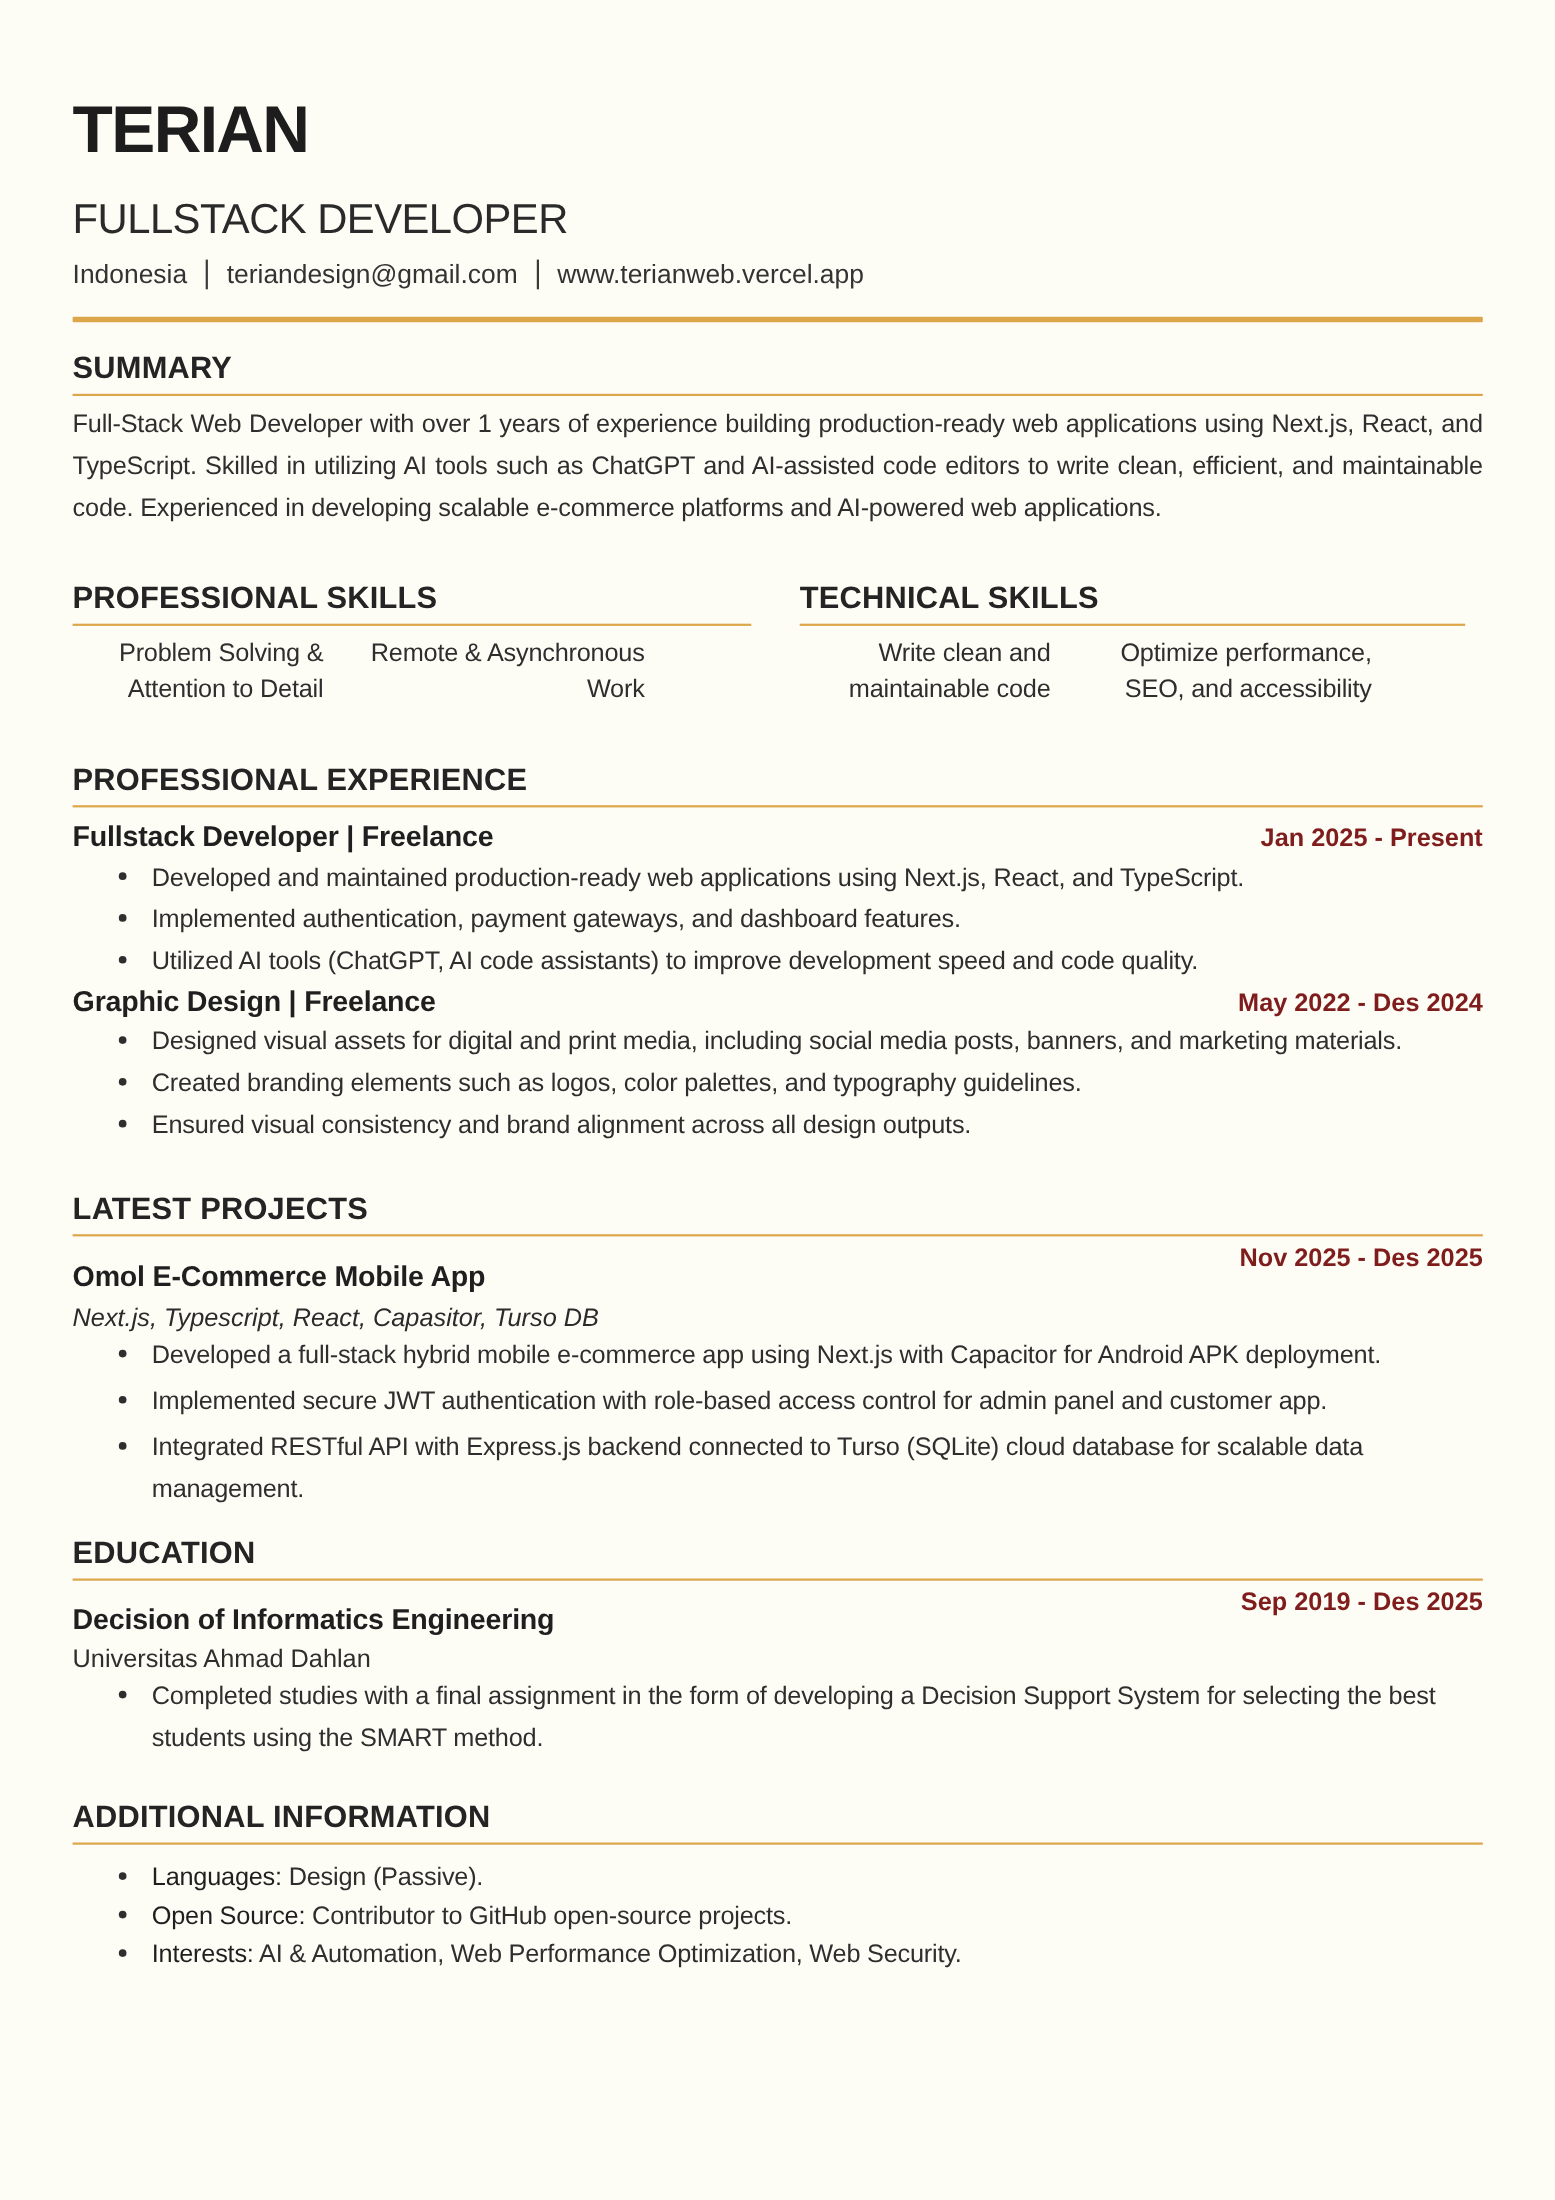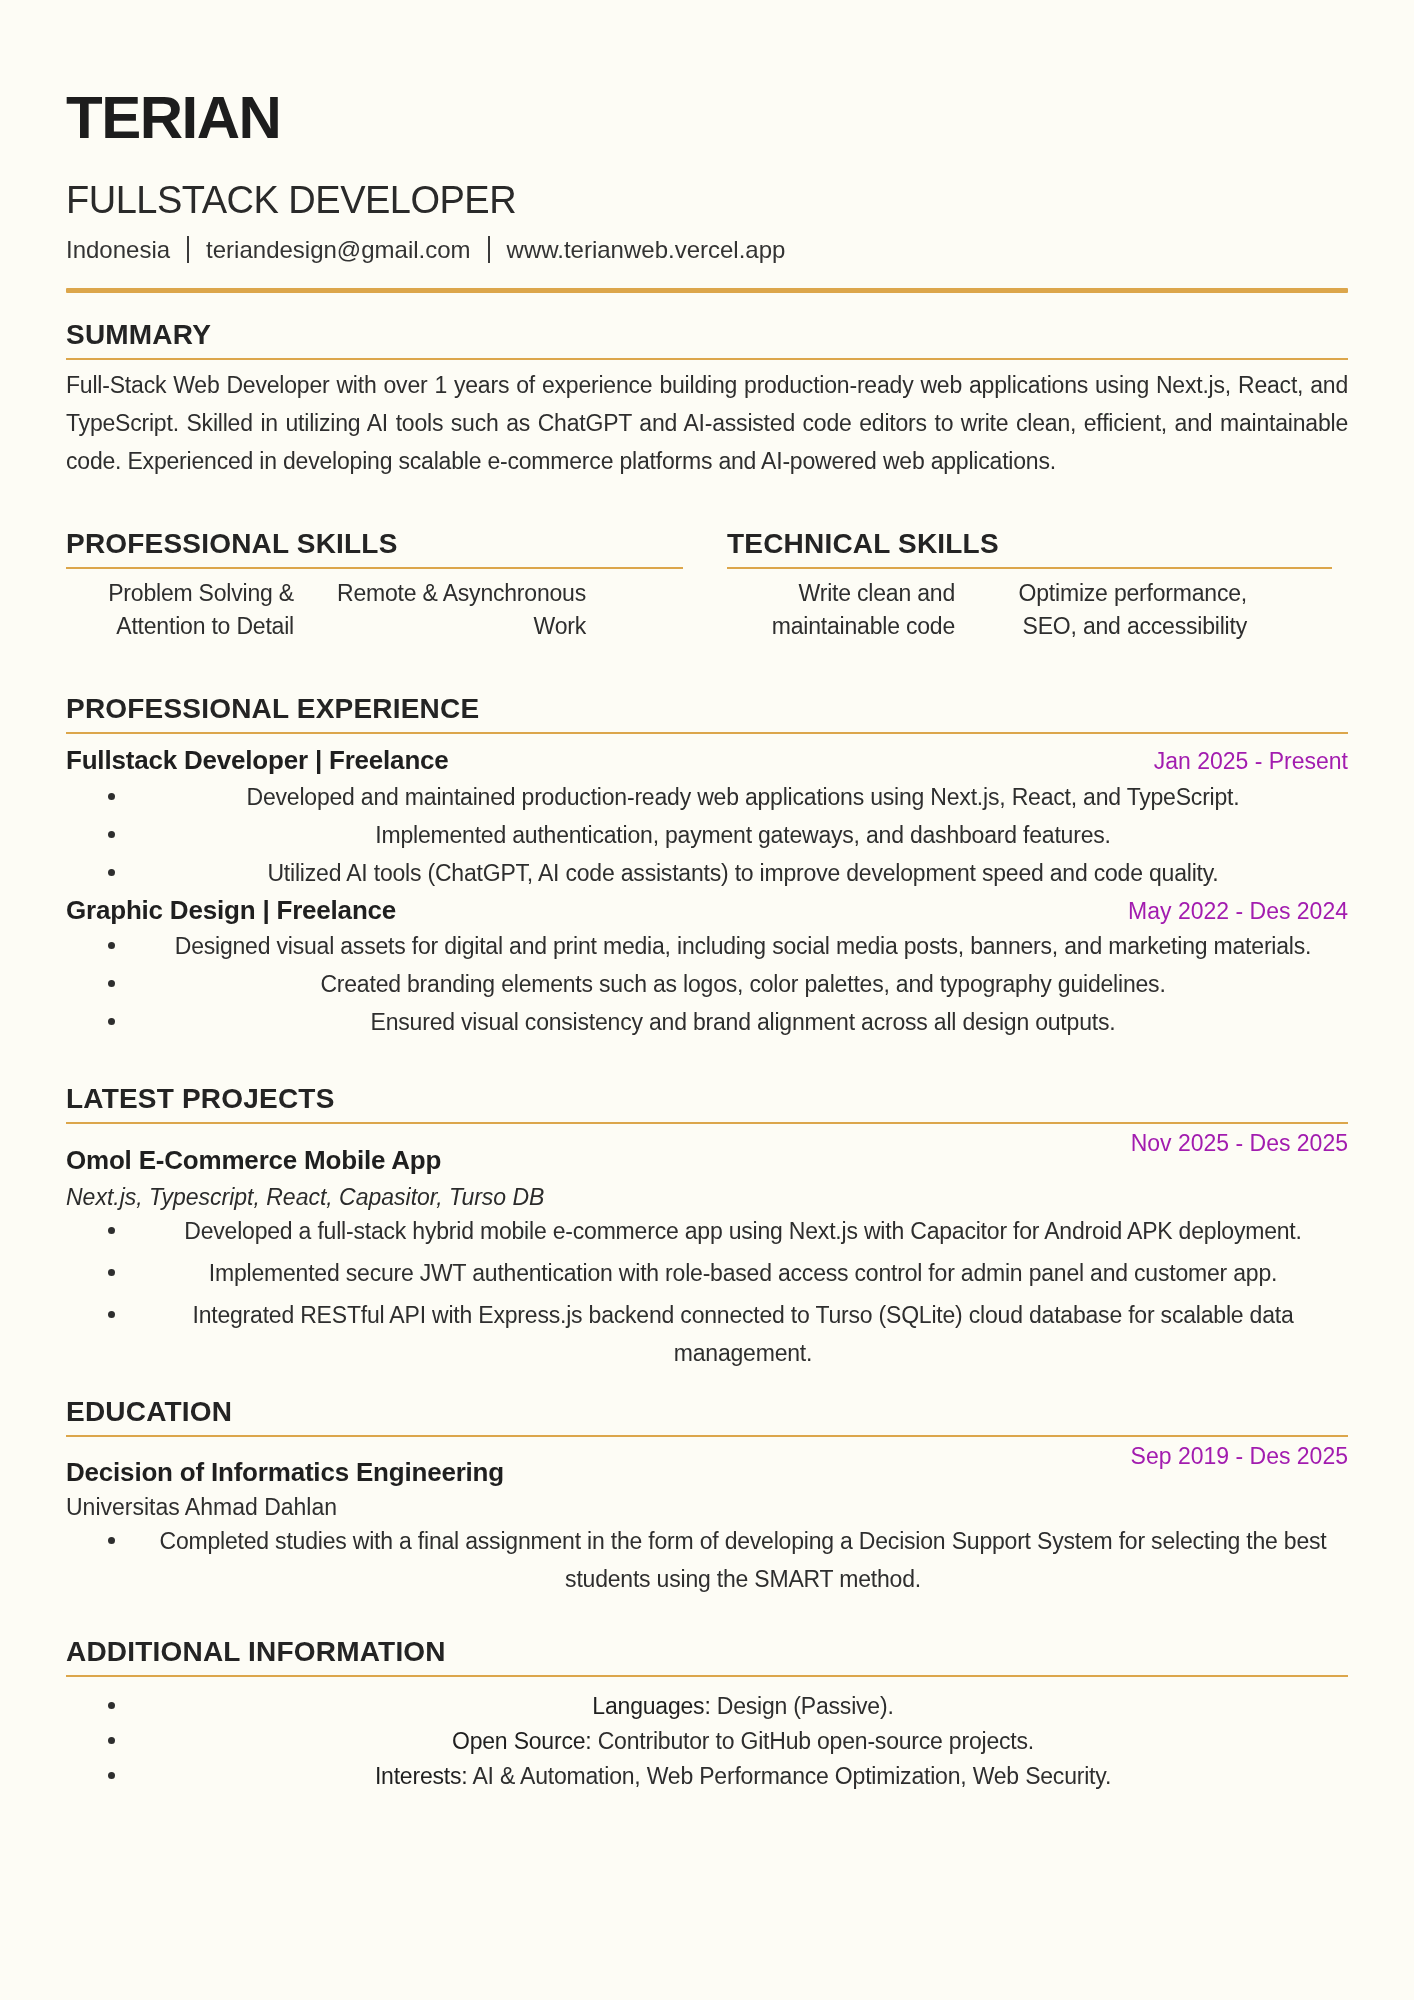--- a/index.html
+++ b/index.html
@@ -58,26 +58,26 @@
     margin-top:8px;
     display:grid;grid-template-columns:228px 252px;
     justify-content:start;column-gap:40px;
     font-size:23px;line-height:33px;letter-spacing:-0.2px;text-align:right;
   }
   
   .sec-exp{margin-top:52px;}
   .job-head{display:flex;justify-content:space-between;align-items:baseline;margin-top:10px;}
   .job-head.second{margin-top:2px;}
   .entry-title{font-size:26px;font-weight:700;line-height:1.3;color:#1F1F1F;letter-spacing:-0.2px;}
-  .entry-date{font-size:23px;font-weight:400;line-height:1.2;color:#a21caf;white-space:nowrap;}
+  .entry-date{font-size:23px;font-weight:700;line-height:1.2;color:#7f1d1d;white-space:nowrap;}
   ul.bullets{
     list-style:none;margin:0;padding:0;
     font-size:23px;line-height:38px;letter-spacing:-0.2px;
   }
-  ul.bullets li{position:relative;padding-left:72px;text-align:center;}
+  ul.bullets li{position:relative;padding-left:72px;}
   ul.bullets li::before{
     content:"";position:absolute;left:42px;top:15px;
     width:7px;height:7px;border-radius:50%;background:#2E2E2E;
   }
   ul.bullets.spaced li + li{margin-top:4px;}
   
   .sec-proj{margin-top:44px;}
   .date-line{text-align:right;margin-top:6px;}
   .pull-up{margin-top:-14px;}
   .stack{font-size:23px;font-style:italic;line-height:30px;margin-top:4px;color:#2b2b2b;}

